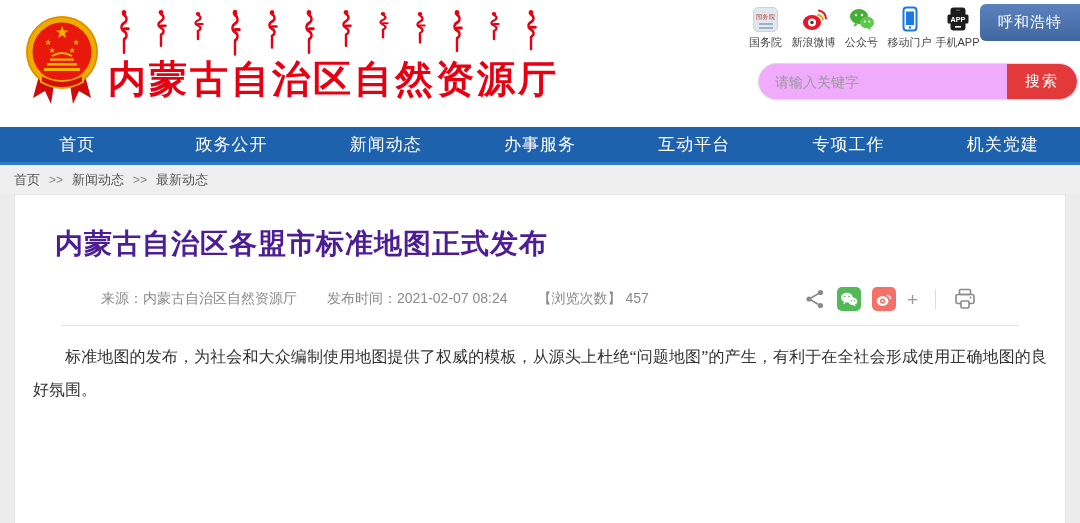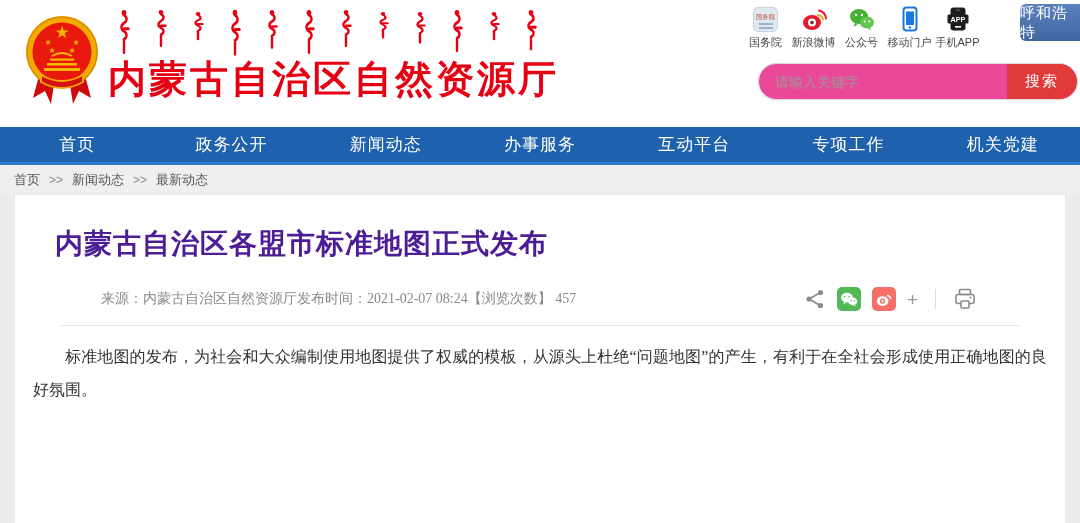--- a/index.html
+++ b/index.html
@@ -24,28 +24,28 @@
   .ql-icon { width:26px; height:26px; margin:0 auto; display:flex; align-items:center; justify-content:center; }
   .ql-label { font-size:11px; color:#444; margin-top:3px; white-space:nowrap; }
   .sc-box {
     width:25px; height:25px; border-radius:5px; background:#dfe7ef;
     display:flex; flex-direction:column; align-items:center; justify-content:center;
     border:1px solid #c9d4e0;
   }
   .sc-text { font-size:7px; color:#c0392b; line-height:8px; white-space:nowrap; transform:scale(.9); }
   .sc-lines { width:14px; height:2px; background:#9fb2c4; margin-top:2px; box-shadow:0 4px 0 #9fb2c4; }
   .city-btn {
-    position:absolute; top:4px; right:0; width:60px; height:37px;
+    position:absolute; top:4px; right:0; width:100px; height:37px;
     background:linear-gradient(#5b82bd,#40679f); color:#fff; font-size:15px;
     border-radius:6px 0 0 6px; display:flex; align-items:center; justify-content:center;
     cursor:pointer; letter-spacing:1px;
   }
   .search-bar {
     position:absolute; top:63px; right:2px; width:320px; height:37px;
-    background:#ec4899; border:1px solid #ddd; border-radius:19px;
+    background:#f0abfc; border:1px solid #ddd; border-radius:19px;
     display:flex; overflow:hidden; box-shadow:0 1px 3px rgba(0,0,0,.06);
   }
   .search-input {
     flex:1; border:0; outline:none; padding:0 16px; font-size:14px; color:#333;
     font-family:"Liberation Sans","DejaVu Sans",sans-serif; background:transparent;
   }
   .search-input::placeholder { color:#999; }
   .search-btn {
     width:70px; border:0; background:#e23a3a; color:#fff; font-size:15px;
     border-radius:0 19px 19px 0; cursor:pointer; letter-spacing:2px;
@@ -73,21 +73,21 @@
     min-height:330px; padding-bottom:30px;
   }
   .article-title {
     text-align:left; color:#4c1d95; font-size:28px; font-weight:600;
     margin:30px 40px 16px; letter-spacing:1px;
   }
   .meta-row {
     display:flex; align-items:center; justify-content:space-between;
     margin:0 46px; padding:8px 0 14px;
   }
-  .meta-left { display:flex; padding-left:40px; font-size:14px; color:#8a8a8a;font-family:Liberation Serif, serif; }
+  .meta-left { display:flex; gap:30px; padding-left:40px; font-size:14px; color:#8a8a8a; }
   .share-tools { display:flex; align-items:center; gap:11px; padding-right:42px; }
   .share-sq {
     width:24px; height:24px; border-radius:5px; display:flex;
     align-items:center; justify-content:center; cursor:pointer;
   }
   .share-sq.wx { background:#53b957; }
   .share-sq.wb { background:#f37168; }
   .share-plus { color:#999; font-size:19px; line-height:1; cursor:pointer; }
   .share-div { width:1px; height:20px; background:#ddd; margin:0 6px; }
   .icon-btn { cursor:pointer; display:flex; align-items:center; }

